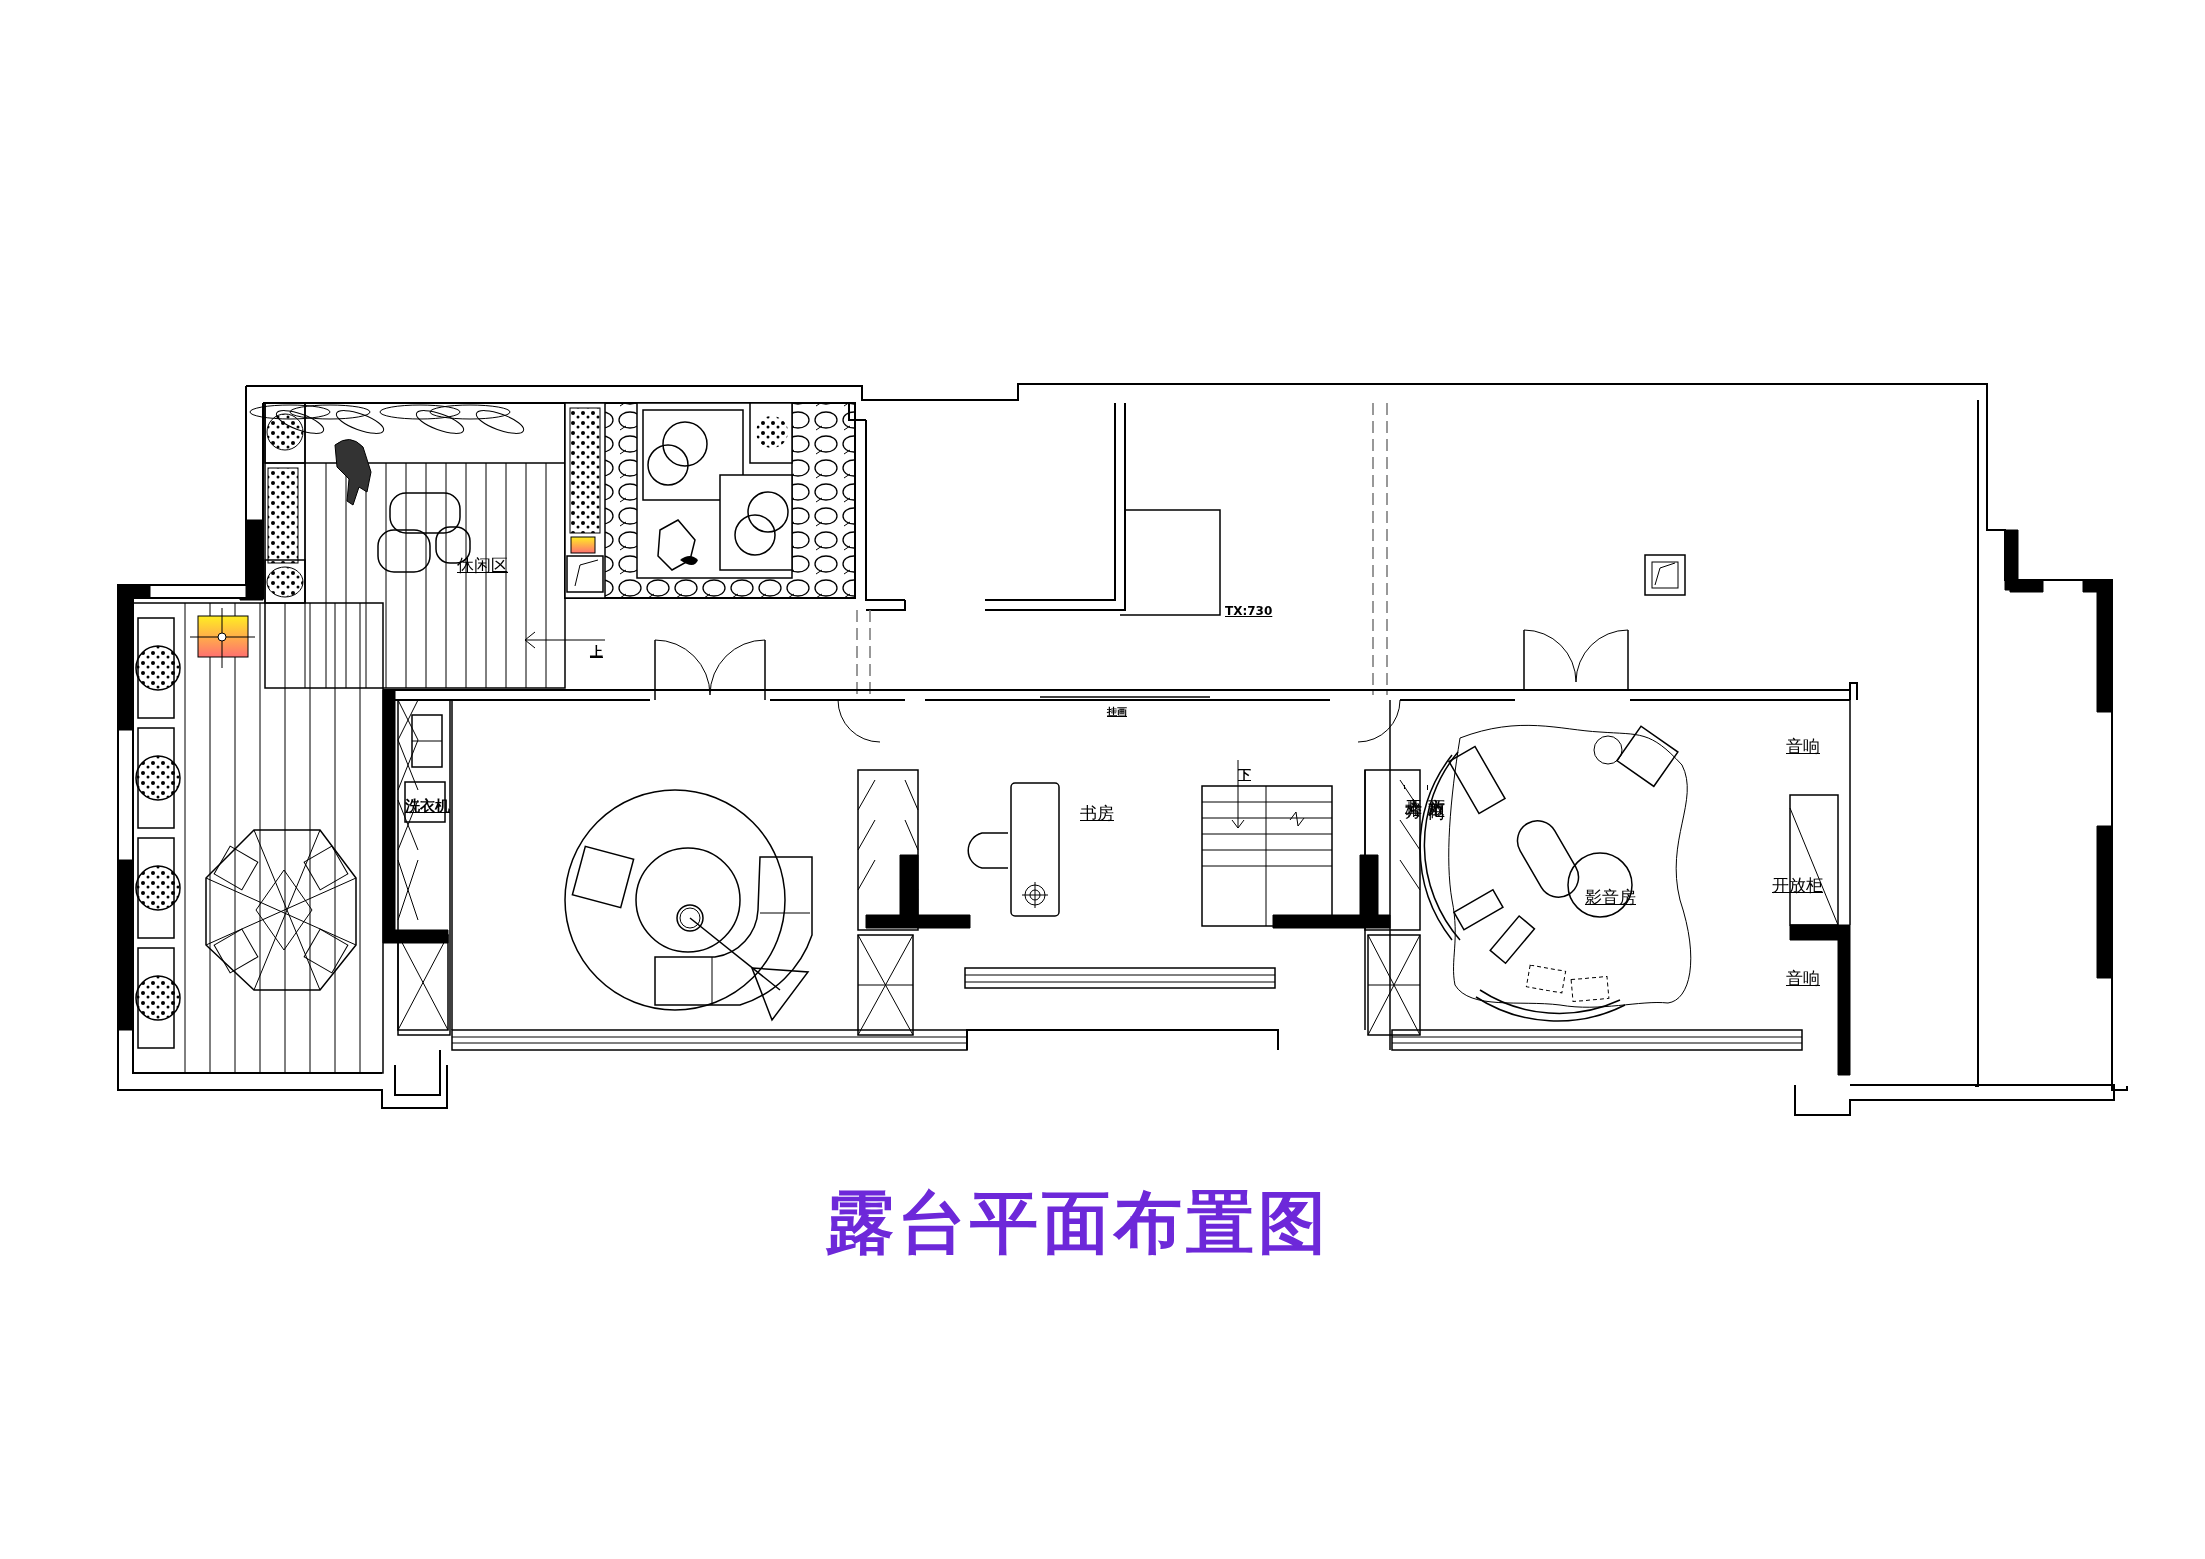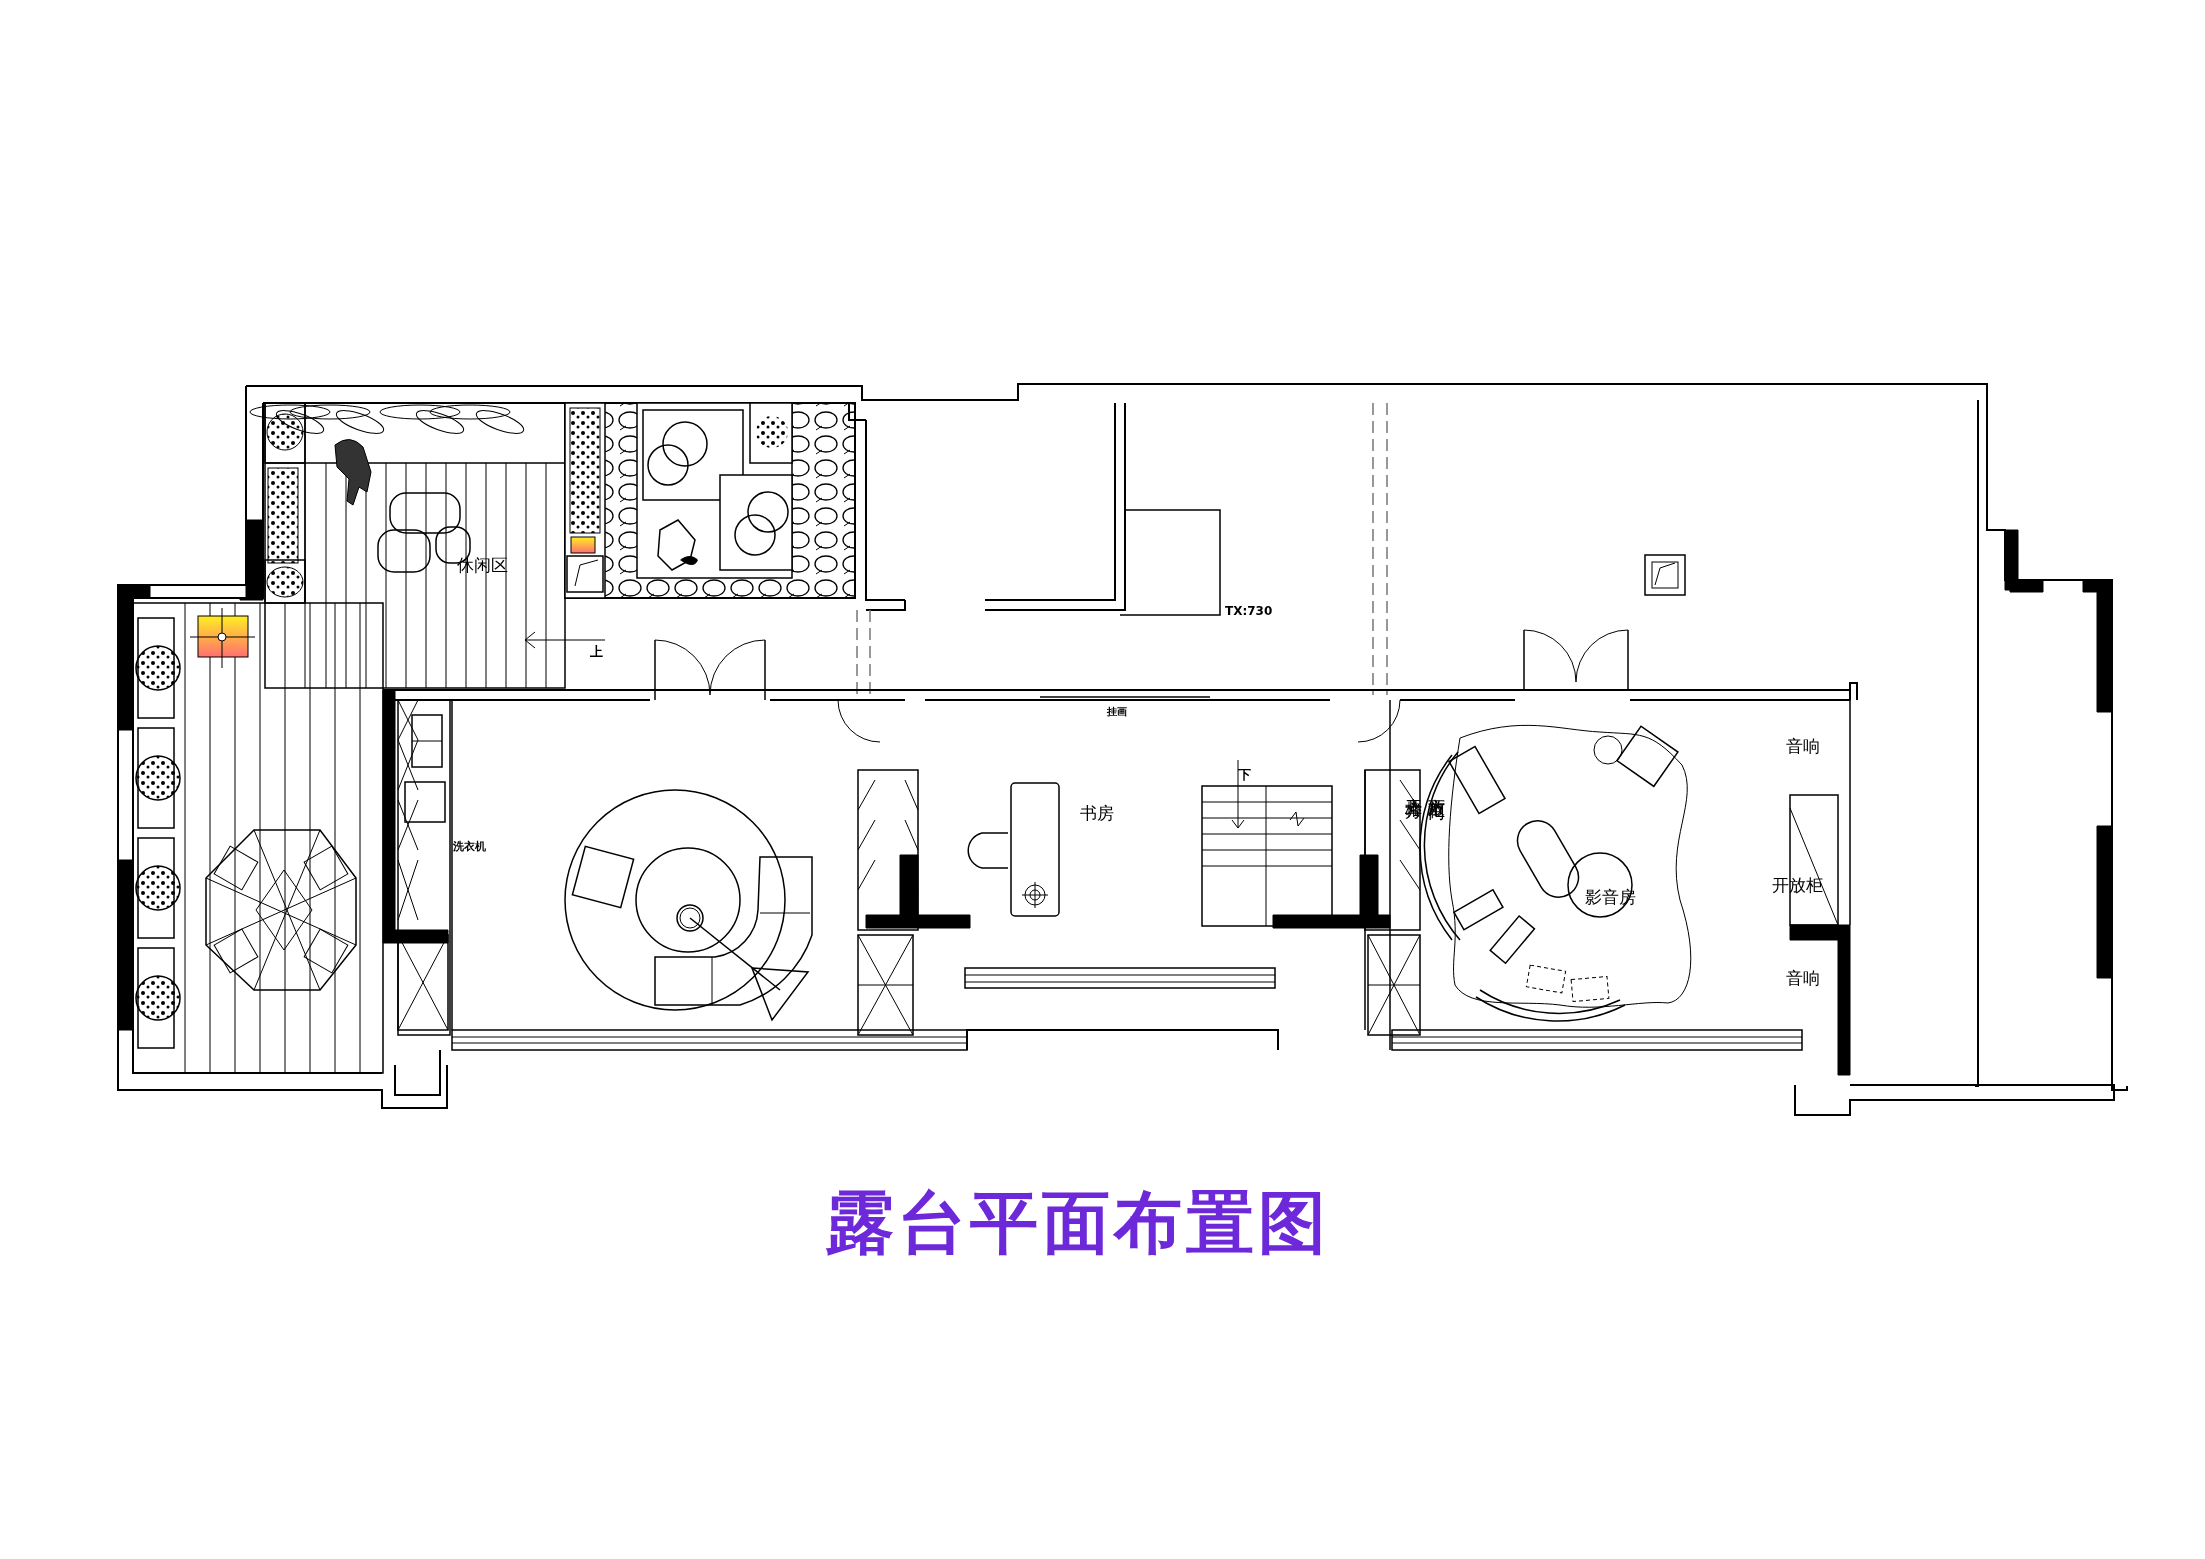--- a/index.html
+++ b/index.html
@@ -4,21 +4,21 @@
 <style>
   html, body { margin: 0; padding: 0; background: #ffffff; }
   body { width: 2205px; height: 1559px; position: relative; overflow: hidden; font-family: "DejaVu Sans", sans-serif; }
   #plan { position: absolute; left: 0; top: 0; width: 2205px; height: 1559px; }
   .w { fill: none; stroke: #000; stroke-width: 2; }
   .t { fill: none; stroke: #000; stroke-width: 1.5; }
   .h { fill: none; stroke: #000; stroke-width: 1; }
   .dash { fill: none; stroke: #777; stroke-width: 1.5; stroke-dasharray: 12 6; }
   .solid { fill: #000; stroke: #000; stroke-width: 1; }
   .white { fill: #fff; stroke: #000; stroke-width: 1.5; }
-  .lbl { position: absolute; font-family: "DejaVu Sans", sans-serif; color: #000; white-space: nowrap; line-height: 1; }
+  .lbl { position: absolute; font-family: "DejaVu Sans", sans-serif; color: #000; white-space: nowrap; line-height: 1; text-decoration: underline; }
   .lbl-md { font-size: 17px; }
   .lbl-sm { font-size: 13px; font-weight: bold; }
   .lbl-xs { font-size: 10px; font-weight: bold; }
   .vert { writing-mode: vertical-rl; letter-spacing: 1px; }
   .title { position: absolute; left: 826px; top: 1178px; font-family: "DejaVu Sans", sans-serif; font-size: 68px; font-weight: bold; letter-spacing: 4px; color: #6d28d9; }
 </style>
 </head>
 <body>
 
 <svg id="plan" viewBox="0 0 2205 1559" xmlns="http://www.w3.org/2000/svg">
@@ -352,21 +352,21 @@
   </g>
 
   <g>
     <polyline class="w" points="1850,700 1850,683 1857,683 1857,700"></polyline>
     <polyline class="w" points="1795,1100 1795,1115 1850,1115 1850,1100"></polyline>
   </g>
 </svg>
 
 <div class="lbl lbl-md" style="left:457px; top:557px;">休闲区</div>
 <div class="lbl lbl-sm" style="left:590px; top:645px;">上</div>
-<div class="lbl lbl-xs" style="left:405px; top:841px; font-size:11px;padding-left:48px;">洗衣机</div>
+<div class="lbl lbl-xs" style="left:405px; top:799px; font-size:15px;">洗衣机</div>
 <div class="lbl lbl-xs" style="left:1107px; top:707px;">挂画</div>
 <div class="lbl lbl-xs" style="left:1225px; top:605px; font-size:12px;text-align:right;">TX:730</div>
 <div class="lbl lbl-md" style="left:1080px; top:805px;">书房</div>
 <div class="lbl lbl-sm" style="left:1238px; top:768px;">下</div>
 <div class="lbl lbl-md vert" style="left:1405px; top:785px;">上开格方</div>
 <div class="lbl lbl-md vert" style="left:1428px; top:785px;">方放下柜门</div>
 <div class="lbl lbl-md" style="left:1585px; top:889px;">影音房</div>
 <div class="lbl lbl-md" style="left:1786px; top:738px;">音响</div>
 <div class="lbl lbl-md" style="left:1772px; top:877px;">开放柜</div>
 <div class="lbl lbl-md" style="left:1786px; top:970px;">音响</div>

